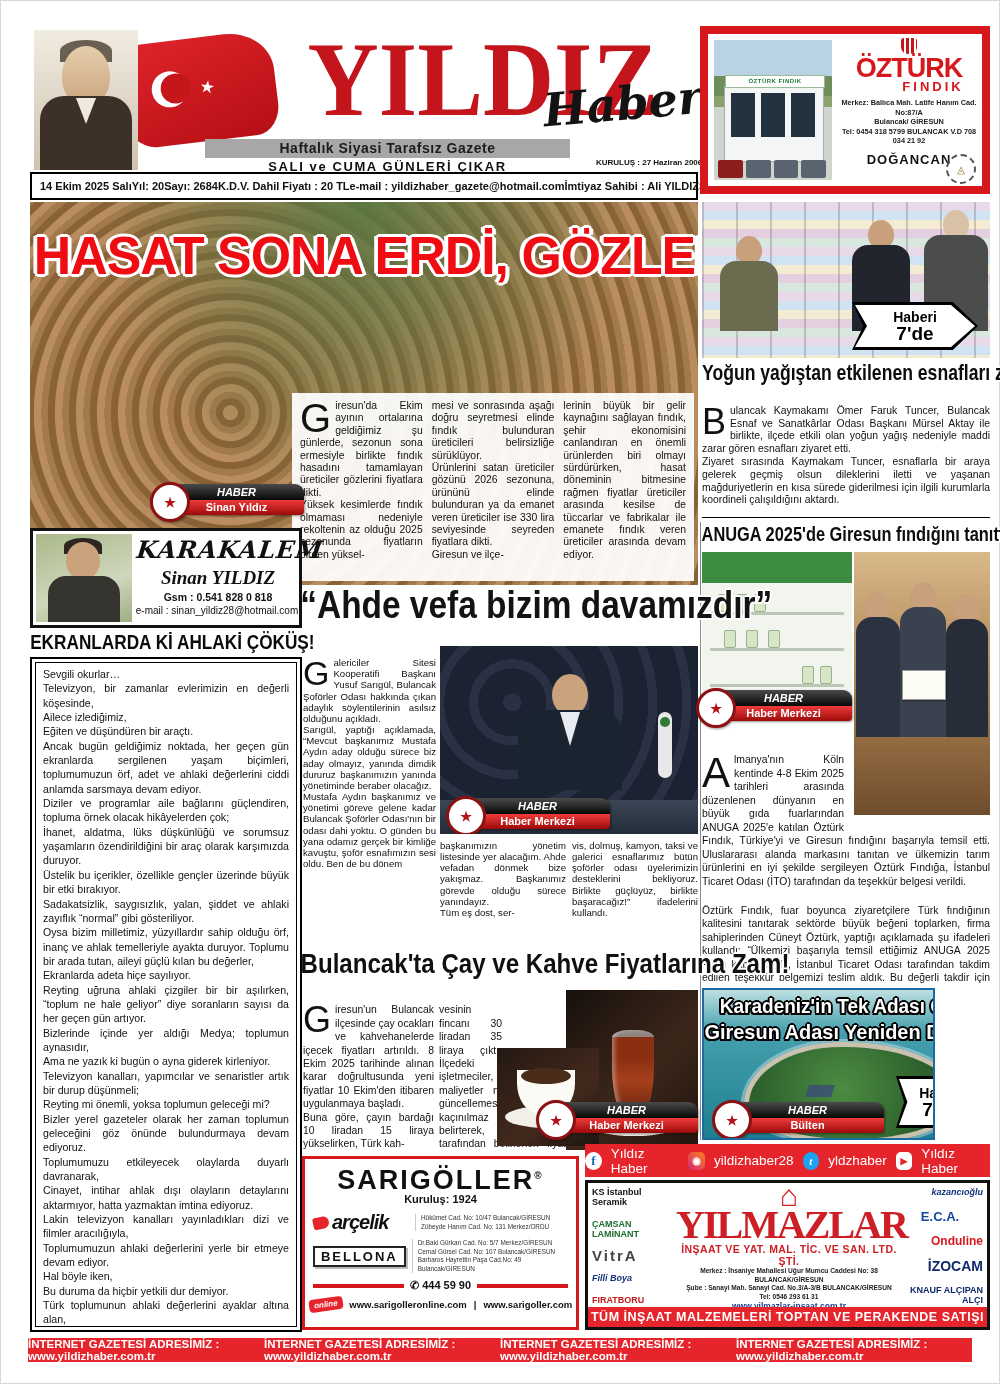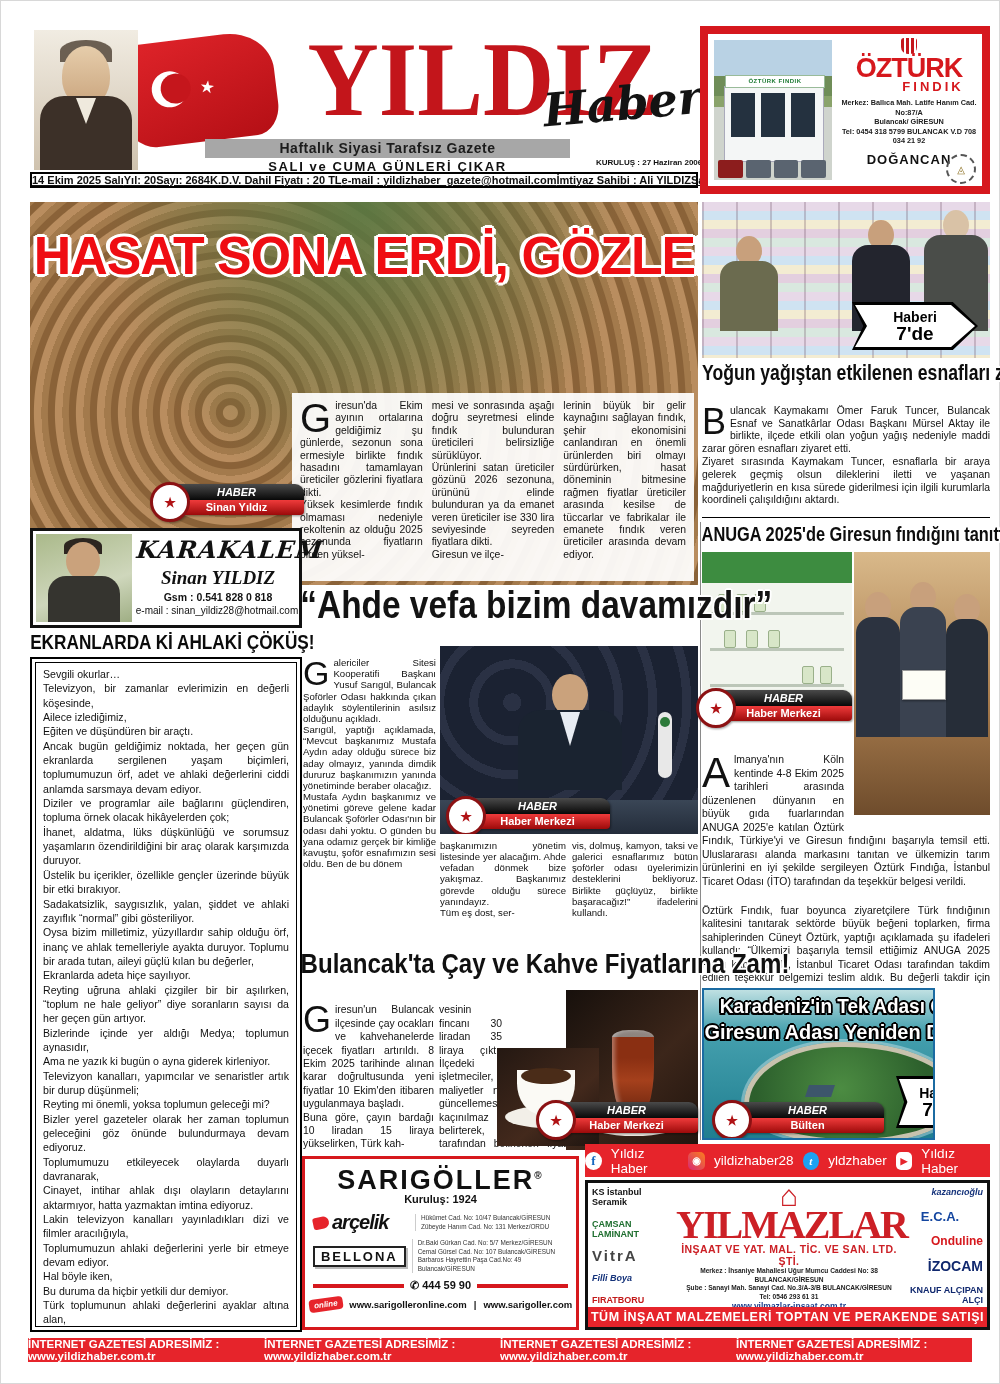--- a/index.html
+++ b/index.html
@@ -43,22 +43,22 @@
   .p-collar{position:absolute;left:42px;top:68px;width:20px;height:26px;background:#efe9dd;clip-path:polygon(0 0,100% 0,50% 100%);}
   #yildiz-title{left:250px;top:22px;width:465px;height:122px;font-family:"Liberation Serif",serif;
         font-weight:bold;color:#c3151b;font-size:106px;line-height:116px;z-index:3;}
   #haber-script{left:543px;top:76px;width:175px;font-family:"DejaVu Serif",serif;font-style:italic;
         font-weight:bold;font-size:46px;color:#131313;transform:rotate(-5deg);z-index:4;white-space:nowrap;}
   #tagline1{left:205px;top:139px;width:365px;height:19px;background:#a7a7a7;color:#1c1c1c;
         font-size:14px;font-weight:bold;text-align:center;line-height:19px;z-index:3;letter-spacing:.5px;}
   #tagline2{left:205px;top:159px;width:365px;font-size:13px;font-weight:bold;letter-spacing:1.6px;text-align:center;z-index:3;}
   #founded{left:596px;top:158px;width:112px;font-size:8px;font-weight:bold;z-index:5;white-space:nowrap;}
   
-  #infobar{left:30px;top:172px;width:668px;height:16px;border:2px solid #000;box-sizing:border-box;
-        display:flex;align-items:center;justify-content:space-between;padding:0 0;font-size:11px;font-weight:bold;background:#fff;z-index:5;white-space:nowrap;text-decoration:underline;}
+  #infobar{left:30px;top:172px;width:668px;height:28px;border:2px solid #000;box-sizing:border-box;
+        display:flex;align-items:center;justify-content:space-between;padding:0 8px;font-size:11px;font-weight:bold;background:#fff;z-index:5;white-space:nowrap;}
   
   #ozturk{left:700px;top:26px;width:290px;height:168px;background:#d6181d;box-sizing:border-box;padding:6px;z-index:5;}
   .oz-in{position:relative;width:100%;height:100%;background:#fff;border:2px solid #d6181d;box-sizing:border-box;}
   .oz-photo{position:absolute;left:6px;top:6px;width:118px;height:140px;overflow:hidden;
         background:linear-gradient(180deg,#b9d2e4 0 26%,#6f8d58 26% 40%,#8aa36b 40% 48%,#cfd4cd 48% 100%);}
   .oz-bld{position:absolute;left:10px;top:46px;width:98px;height:74px;background:#f4f6f6;border:1px solid #aab;}
   .oz-sign{position:absolute;left:0;top:-12px;width:98px;height:11px;background:#fff;border:1px solid #9b9;
         font-size:6px;font-weight:bold;color:#1d7a33;text-align:center;line-height:11px;letter-spacing:.5px;}
   .oz-win{position:absolute;left:6px;top:6px;width:86px;height:44px;
         background:repeating-linear-gradient(90deg,#24313f 0 24px,#f4f6f6 24px 30px),repeating-linear-gradient(0deg,rgba(255,255,255,.5) 0 10px,rgba(0,0,0,.12) 10px 12px);}

